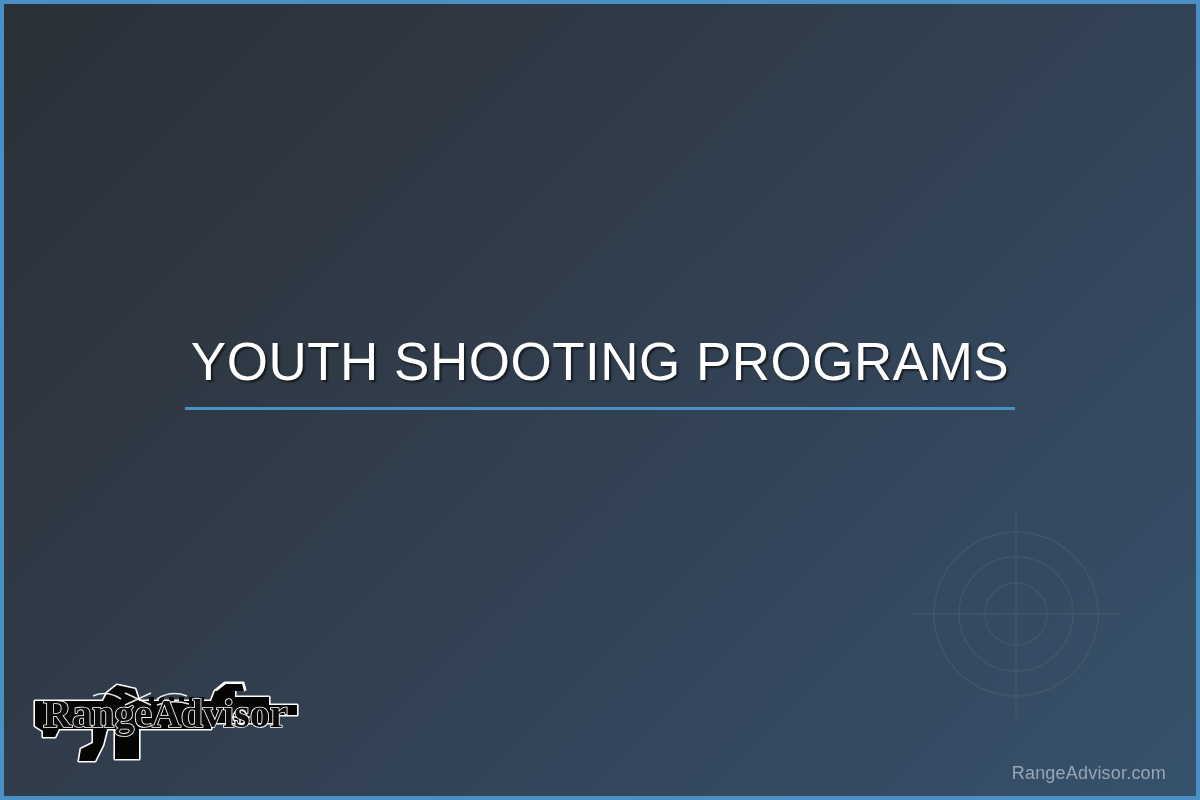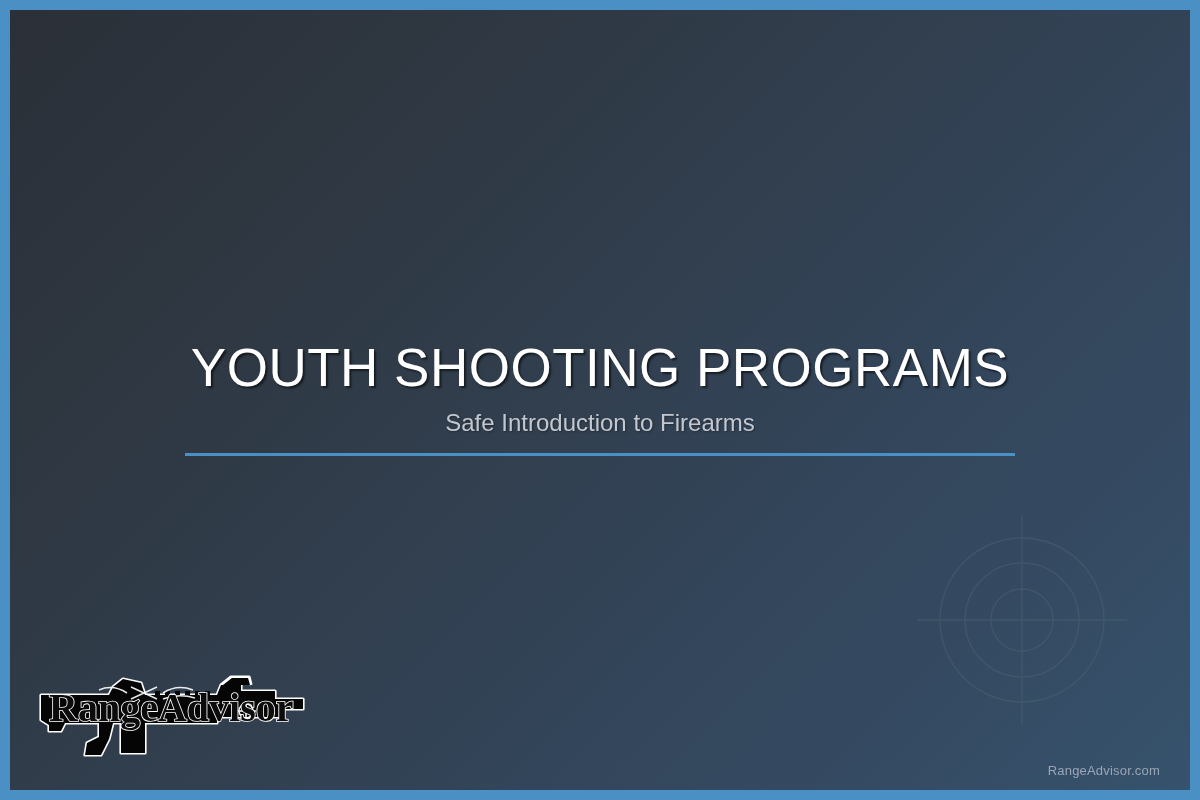--- a/index.html
+++ b/index.html
@@ -13,21 +13,21 @@
   }
 
   
   .slide {
     position: relative;
     width: 1200px;
     height: 800px;
     box-sizing: border-box;
     overflow: hidden;
     background: #4a90c4;            
-    padding: 10px;                  
+    padding: 4px;                  
   }
 
   .slide-inner {
     position: relative;
     width: 100%;
     height: 100%;
     overflow: hidden;
     background:
       linear-gradient(135deg,
         #2b3038 0%,
@@ -98,21 +98,21 @@
     text-decoration: underline;
   }
   .brand-logo svg { display: block; }
 
   
   .footer-url {
     position: absolute;
     right: 30px;
     bottom: 12px;
     font-family: "Liberation Sans", sans-serif;
-    font-size: 13px;
+    font-size: 18px;
     color: #9aa6b4;
     letter-spacing: 0.2px;
   }
 </style>
 </head>
 <body>
 
 <div class="slide">
   <div class="slide-inner">
 
@@ -123,21 +123,20 @@
           <circle cx="110" cy="110" r="57"></circle>
           <circle cx="110" cy="110" r="31"></circle>
           <line x1="110" y1="5" x2="110" y2="215"></line>
           <line x1="5" y1="110" x2="215" y2="110"></line>
         </g>
       </svg>
     </div>
 
     <div class="title-block">
       <h1 class="slide-title">YOUTH SHOOTING PROGRAMS</h1>
-      <p class="slide-subtitle">Safe Introduction to Firearms</p>
       <div class="accent-rule"></div>
     </div>
 
     <div class="brand-logo">
       <svg width="275" height="95" viewBox="0 0 275 95" aria-hidden="true">
         <g>
 
           <g fill="none" stroke="#ffffff" stroke-width="3.2" stroke-linejoin="round">
             <path d="M6,30 L6,55 L14,60 L14,66 L26,66 L30,58 L64,58 L64,72
                      L52,78 L50,90 L66,90 L74,74 L78,58 L86,58 L86,88

